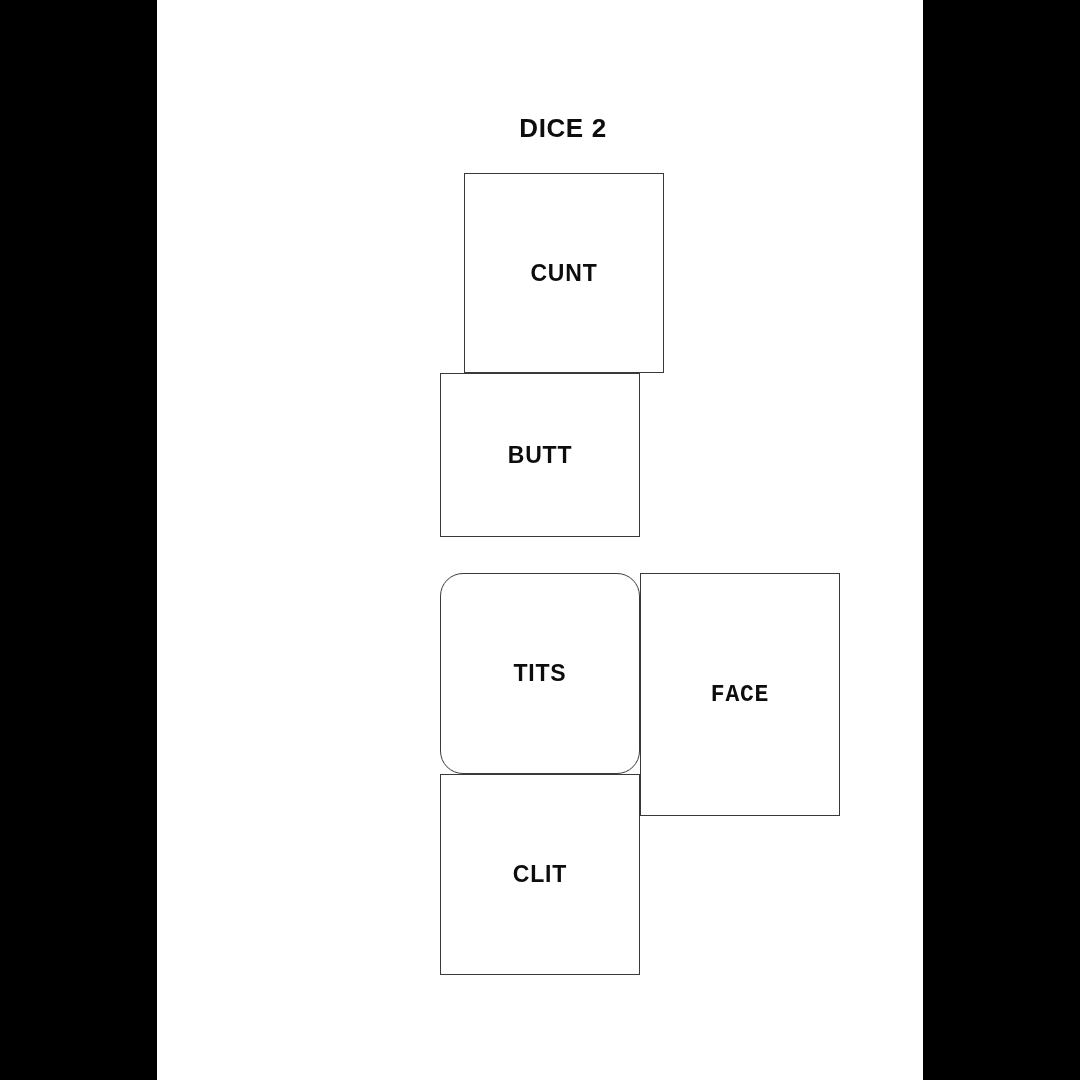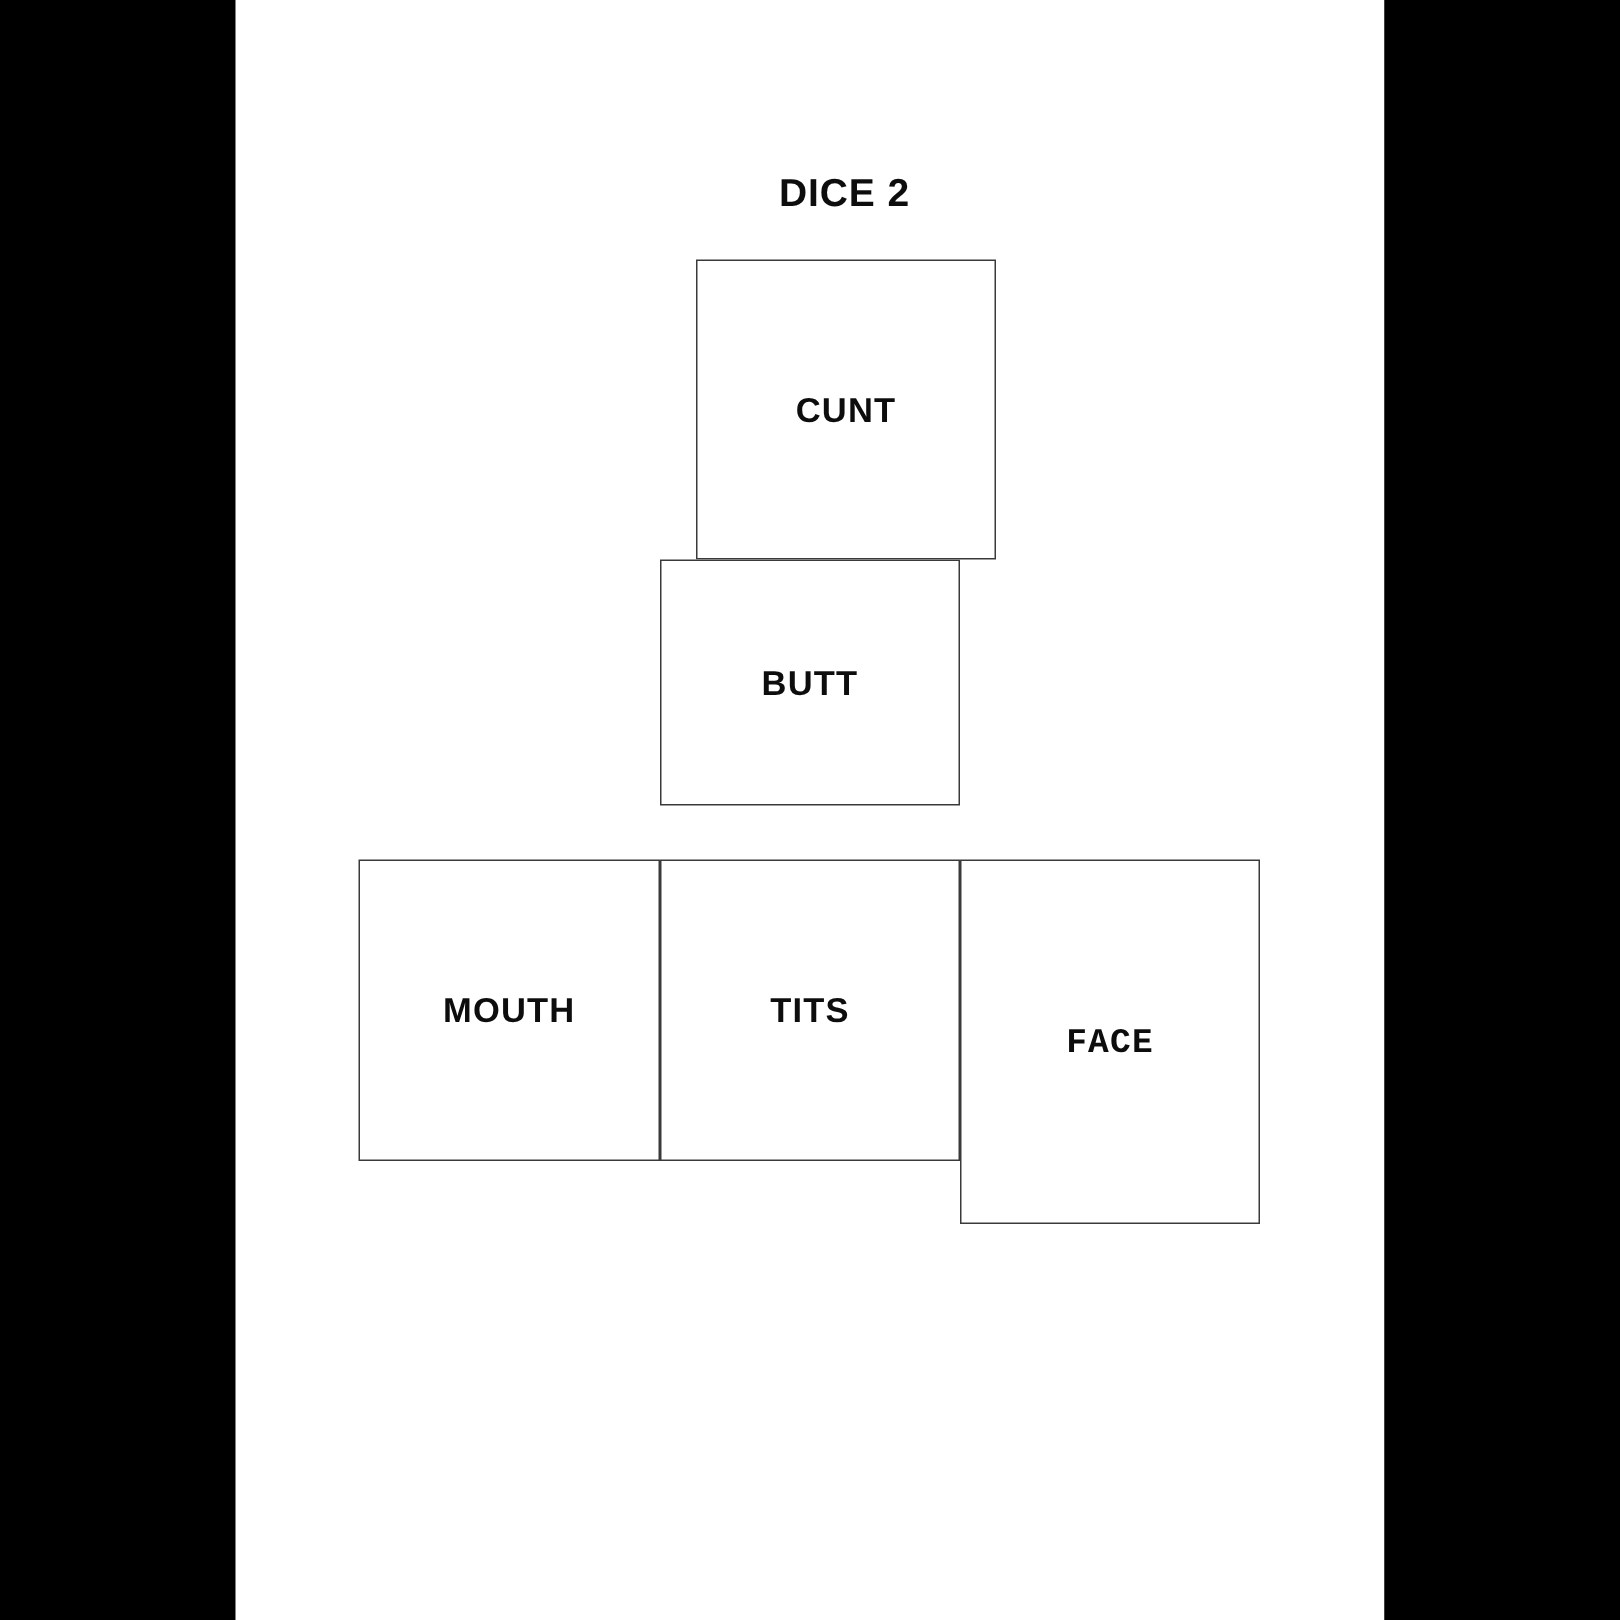--- a/index.html
+++ b/index.html
@@ -74,21 +74,21 @@
     letter-spacing: 0.8px;
     color: #0d0d0d;
     white-space: nowrap;
     text-align: center;
   }
 
   
   #cell-cunt  { left: 440px; top: 173px; width: 200px; height: 200px; margin-left: 24px; }
   #cell-butt  { left: 440px; top: 373px; width: 200px; height: 164px; }
   #cell-mouth { left: 239px; top: 573px; width: 201px; height: 201px; }
-  #cell-tits  { left: 440px; top: 573px; width: 200px; height: 201px; }
+  #cell-tits  { left: 440px; top: 573px; width: 200px; height: 201px; border-radius: 23px; }
   #cell-face  { left: 640px; top: 573px; width: 200px; height: 243px; font-family: Liberation Mono, monospace; }
   #cell-clit  { left: 440px; top: 774px; width: 200px; height: 201px; }
 </style>
 </head>
 <body>
 
 <div id="canvas">
 
   <div class="letterbox left"></div>
 
@@ -99,26 +99,26 @@
   <div id="title">DICE 2</div>
 
   <div class="cell" id="cell-cunt">
     <span class="cell-label">CUNT</span>
   </div>
 
   <div class="cell" id="cell-butt">
     <span class="cell-label">BUTT</span>
   </div>
 
-  <div class="cell" id="cell-mouth">
-    <span class="cell-label">MOUTH</span>
-  </div>
 
   <div class="cell" id="cell-tits">
     <span class="cell-label">TITS</span>
   </div>
 
   <div class="cell" id="cell-face">
     <span class="cell-label">FACE</span>
   </div>
 
+  <div class="cell" id="cell-clit">
+    <span class="cell-label">CLIT</span>
+  </div>
 
 </div>
 
 </body></html>

